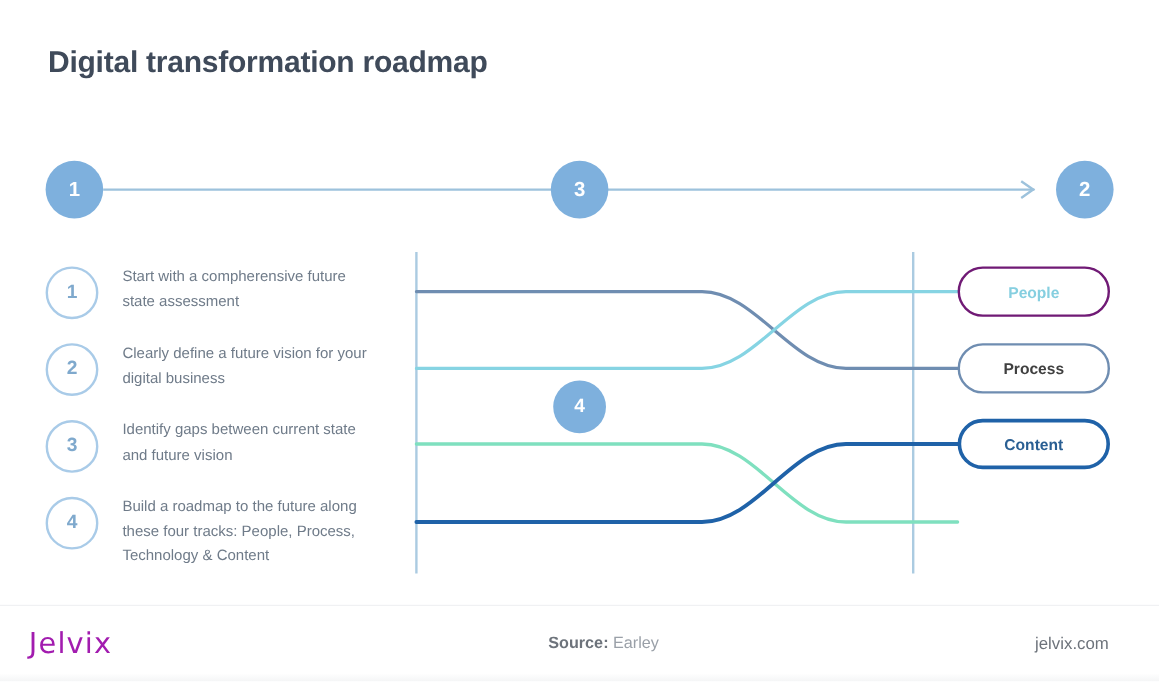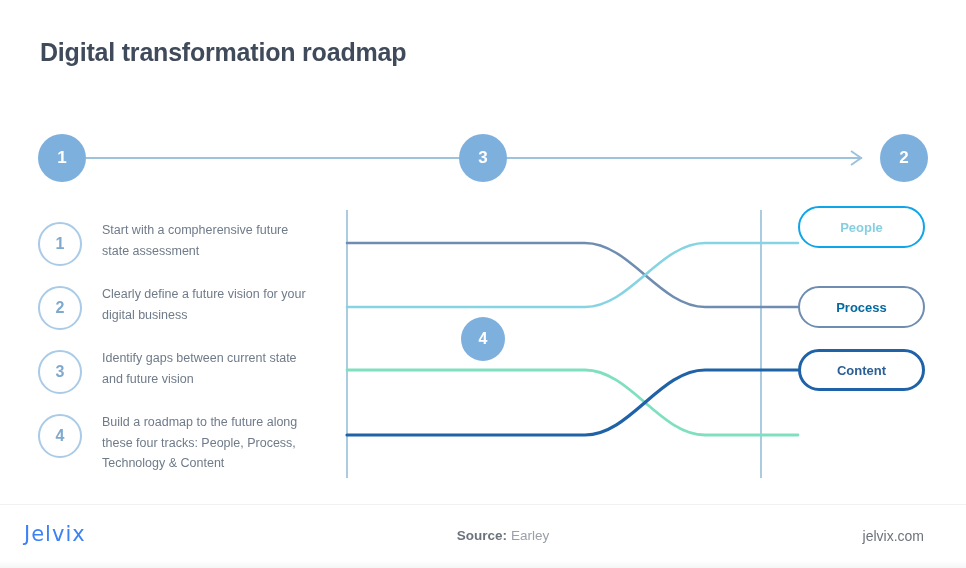--- a/index.html
+++ b/index.html
@@ -131,40 +131,40 @@
     height: 42px;
     border-radius: 21px;
     background: #ffffff;
     display: flex;
     align-items: center;
     justify-content: center;
     font-size: 13px;
     font-weight: bold;
     box-sizing: border-box;
   }
-  #pill-0 { top: 206px; border: 2px solid #0ea5e9; color: #86cfe0; }
-  #pill-1 { top: 286px; border: 2px solid #6f8db1; color: #0369a1; }
+  #pill-0 { top: 222px; border: 2px solid #701a75; color: #86cfe0; }
+  #pill-1 { top: 286px; border: 2px solid #6f8db1; color: #404040; }
   #pill-2 { top: 349px; border: 3px solid #1f62a8; color: #2a5f93; }
   #pill-3 { top: 413px; border: 2px solid #7fe0bf; color: #79dcba; }
 
   
   #footer-rule {
     position: absolute;
     left: 0;
     top: 504px;
     width: 966px;
     height: 1px;
     background: #f0f1f3;
   }
   #logo {
     position: absolute;
     left: 24px;
     top: 522px;
-    font-size: 21px;
-    color: #3b82f6;
+    font-size: 24px;
+    color: #a21caf;
     letter-spacing: 1px;
     font-family: "DejaVu Sans", sans-serif;
   }
   #source {
     position: absolute;
     left: 0;
     top: 528px;
     width: 966px;
     text-align: center;
     font-size: 13.5px;

